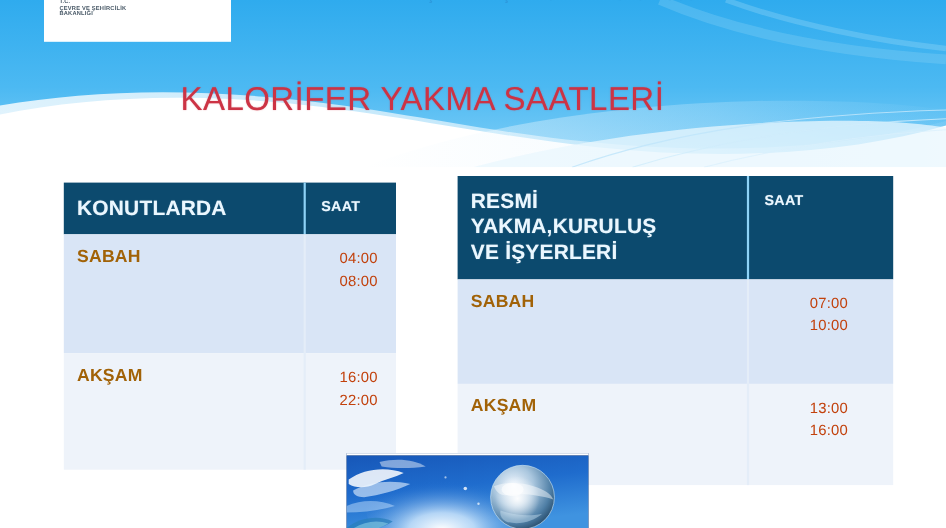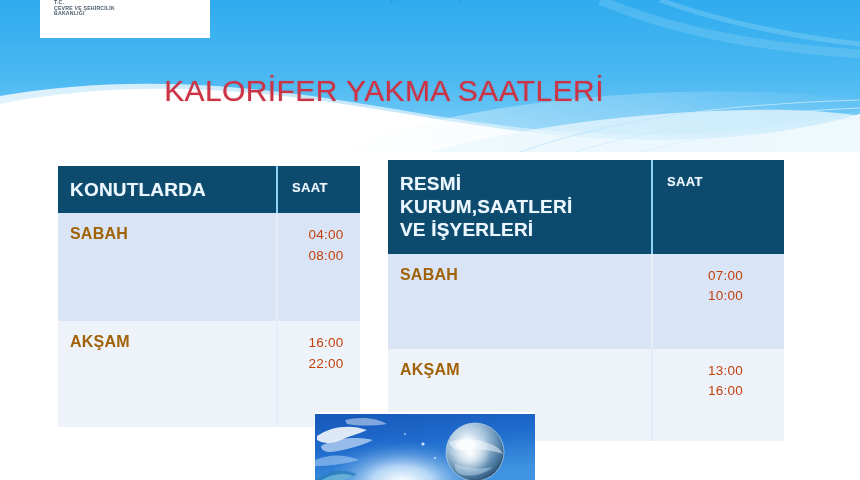--- a/index.html
+++ b/index.html
@@ -99,21 +99,21 @@
     border-collapse: collapse;
     table-layout: fixed;
     font-family: "Liberation Sans", sans-serif;
   }
   .tbl td {
     padding: 0;
     vertical-align: top;
   }
 
   .tbl-left  { left: 58px;  top: 166px; width: 302px; }
-  .tbl-right { left: 388px; top: 160px; width: 396px; }
+  .tbl-right { left: 416px; top: 160px; width: 396px; }
 
   .hdr {
     background: #0c4a6e;
     color: #eaf7ff;
     font-weight: bold;
     text-shadow: 0 0 1px rgba(255,255,255,0.45);
   }
   .hdr-main {
     font-size: 19px;
     padding: 12px 0 12px 12px !important;
@@ -263,21 +263,21 @@
 
 <table class="tbl tbl-right">
   <colgroup>
       <col class="c1">
       <col class="c2">
     </colgroup>
   <tbody>
     <tr>
       <td class="hdr hdr-main">
         <div>RESMİ</div>
-        <div>KURUM,SAATLERİ</div>
+        <div>YAKMA,KURULUŞ</div>
         <div>VE İŞYERLERİ</div>
       </td>
       <td class="hdr hdr-saat">SAAT</td>
     </tr>
     <tr class="row-a">
       <td class="lbl">SABAH</td>
       <td class="val">
         <div>07:00</div>
         <div>10:00</div>
       </td>

